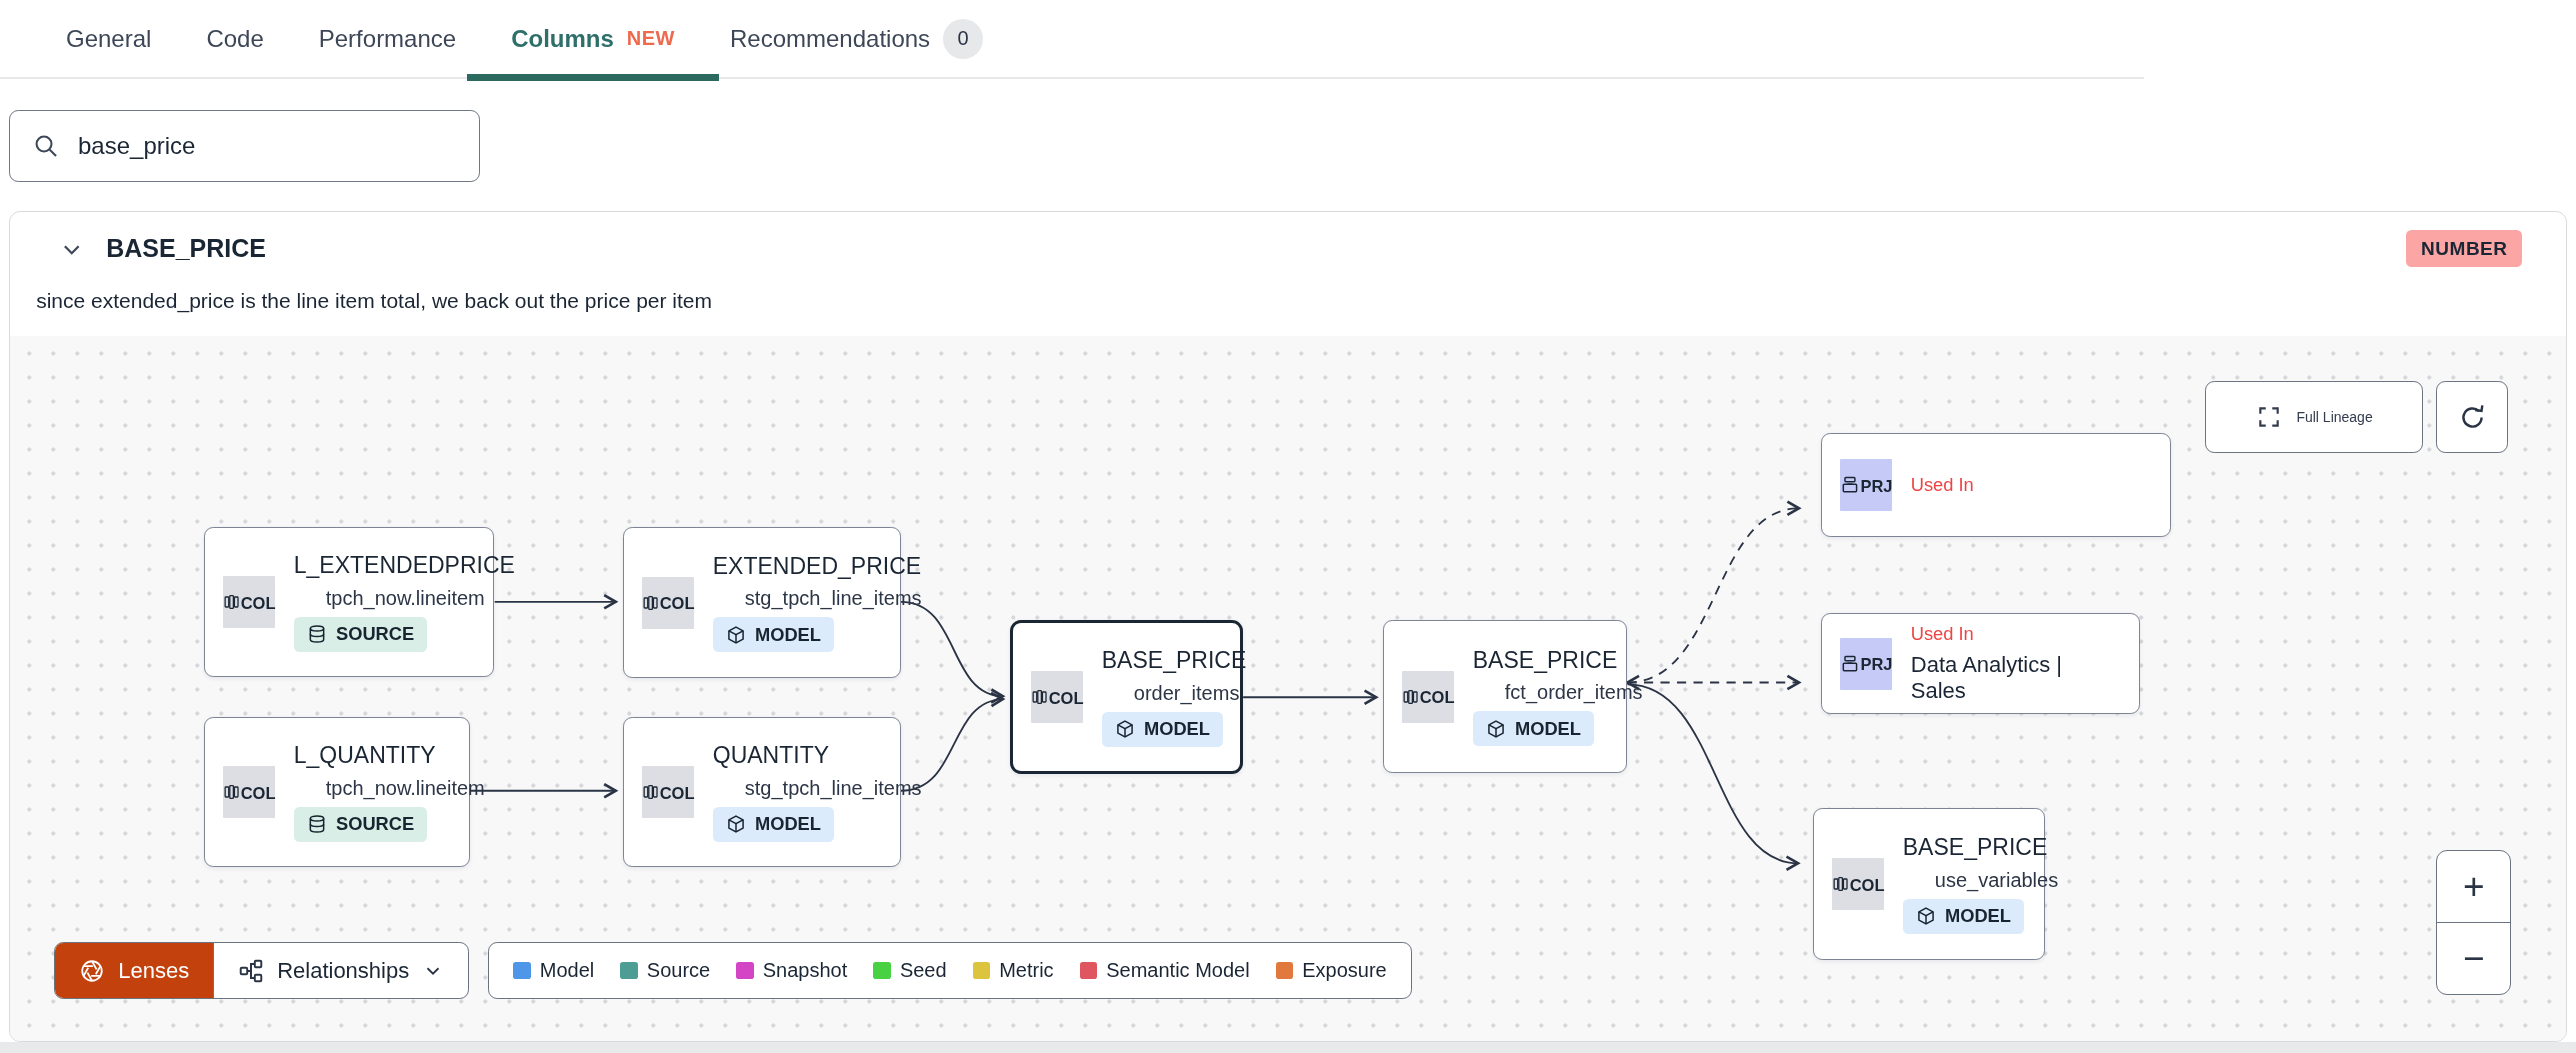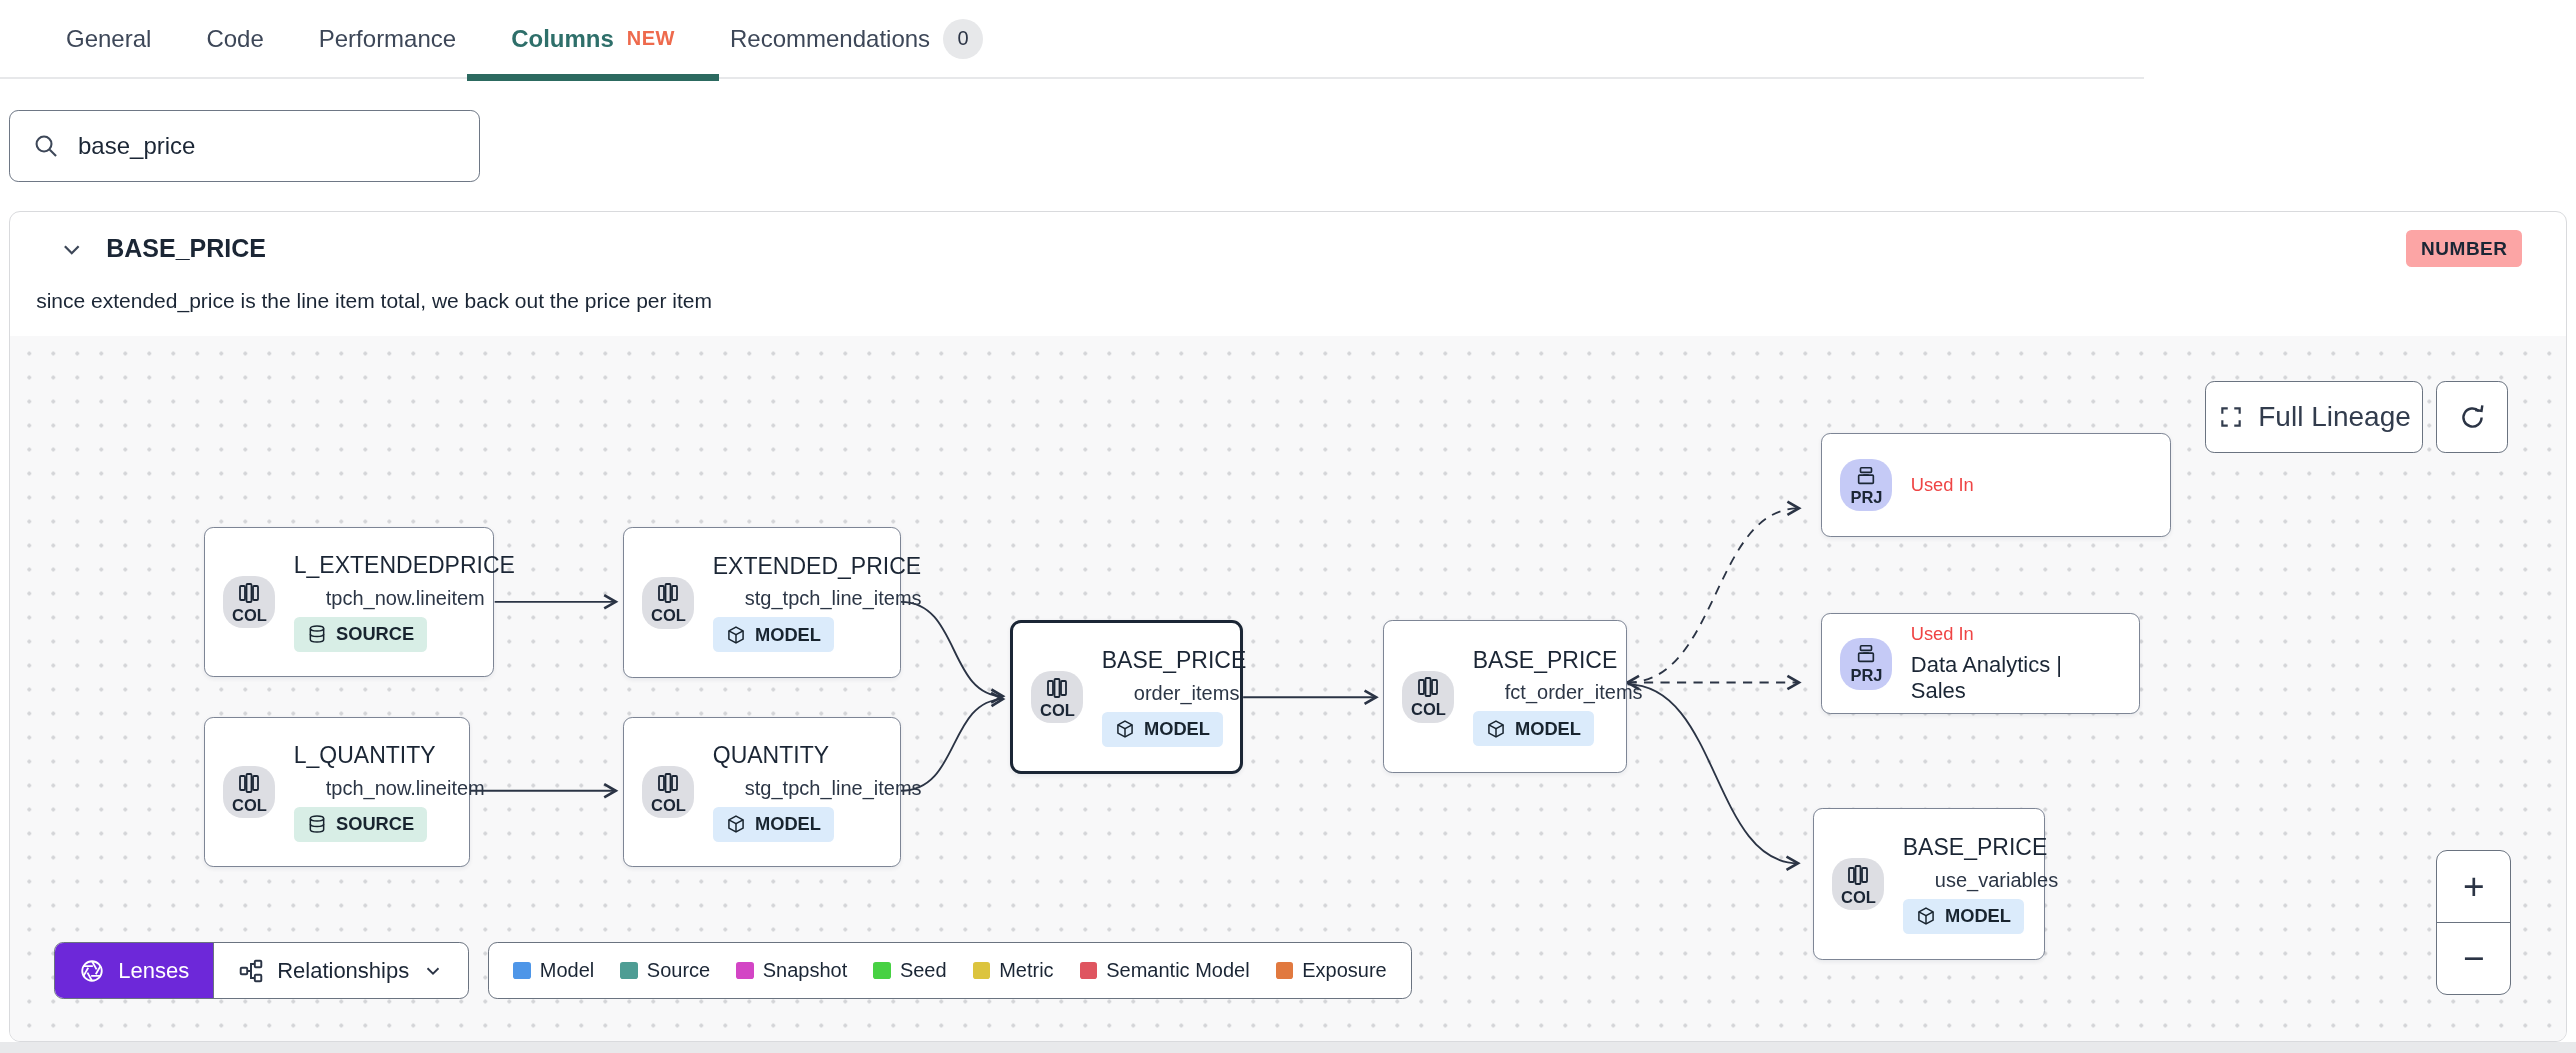--- a/index.html
+++ b/index.html
@@ -39,50 +39,50 @@
   
   .graph-bg { position:absolute; left:0; top:124px; right:0; bottom:0; background:#f8f8f9;
     background-image:radial-gradient(circle, #d4d5d8 1.8px, transparent 1.8px);
     background-size:24px 24px; background-position:7.3px 5.5px; }
   svg.edges { position:absolute; left:0; top:0; pointer-events:none; }
 
   .node { position:absolute; background:#fff; border:1.8px solid #7d8595; border-radius:9.2px;
     display:flex; align-items:center; gap:18.3px; padding-left:18.3px;
     box-shadow:0 1.8px 4.6px rgba(20,30,50,.07); cursor:pointer; }
   .node.selected { border:3.7px solid #1b2635; border-radius:11px; }
-  .node-icon { width:52px; height:52px; border-radius:20px; flex:none;
-    display:flex; flex-direction:column; align-items:center; justify-content:center; color:#1b2635; }
+  .node-icon { width:52px; height:52px; border-radius:1px; flex:none;
+    display:flex; flex-direction:row; align-items:center; justify-content:center; color:#1b2635; }
   .node-icon span { font-size:16.5px; font-weight:600; line-height:1; margin-top:1.8px; }
   .node-icon.col { background:#dddee3; }
   .node-icon.prj { background:#c5caf6; }
   .node-body { display:flex; flex-direction:column; align-items:flex-start; gap:7.3px; padding-right:22px; }
   .node-title { font-size:23px; font-weight:500; color:#1b2635; }
   .node-sub { font-size:20px; color:#2c3646;margin-left:32px; }
   .node-badge { display:inline-flex; align-items:center; gap:9.2px; border-radius:5.5px;
     padding:6.4px 13px; font-size:18.3px; font-weight:600; color:#18242f; }
   .node-badge.model { background:#dbebfb; }
   .node-badge.source { background:#d8eee6; }
   .u-title { font-size:18.3px; color:#ef4444; }
   .u-sub { font-size:22px; color:#1b2635; }
 
   
   .btn { display:flex; align-items:center; justify-content:center; gap:14.7px; background:#fff;
-    border:1.8px solid #6a7380; border-radius:9.2px; color:#323c4d; font-size:28px; cursor:pointer; }
+    border:1.8px solid #6a7380; border-radius:9.2px; color:#323c4d; font-size:14px; cursor:pointer; }
   .full-lineage { position:absolute; left:2195px; top:169px; width:218px; height:72px; }
   .refresh { position:absolute; left:2426px; top:169px; width:72px; height:72px; }
   .zoomctl { position:absolute; left:2426px; top:638px; width:75px; height:145px;
     border:1.8px solid #6a7380; border-radius:11px; background:#fff; display:flex; flex-direction:column; }
   .zoomctl .zbtn { flex:1; display:flex; align-items:center; justify-content:center;
     font-size:37px; color:#2b3445; cursor:pointer; }
   .zoomctl .zbtn:first-child { border-bottom:1.8px solid #6a7380; }
 
   .lens-bar { position:absolute; left:44px; top:730px; height:57px; display:flex;
     border:1.8px solid #6a7380; border-radius:9.2px; overflow:hidden; background:#fff; }
   .lens-seg { display:flex; align-items:center; gap:13px; padding:0 24px; font-size:22px; cursor:pointer; }
-  .lens-seg.dark { background:#6d28d9; color:#fff; font-weight:500; }
+  .lens-seg.dark { background:#c2410c; color:#fff; font-weight:500; }
   .lens-seg.light { color:#1b2635; border-left:1.8px solid #6a7380; }
   .legend { position:absolute; left:478px; top:730px; height:57px; display:inline-flex;
     align-items:center; gap:26px; padding:0 24px; border:1.8px solid #6a7380; border-radius:9.2px; background:#fff; }
   .legend-item { display:flex; align-items:center; gap:9.2px; font-size:20px; color:#1b2635; }
   .swatch { width:17.4px; height:17.4px; border-radius:2.8px; flex:none; }
 
   .bottom-strip { position:absolute; left:0; top:1042px; width:2576px; height:11px; background:#e8e9eb; }
 </style>
 </head>
 <body>

